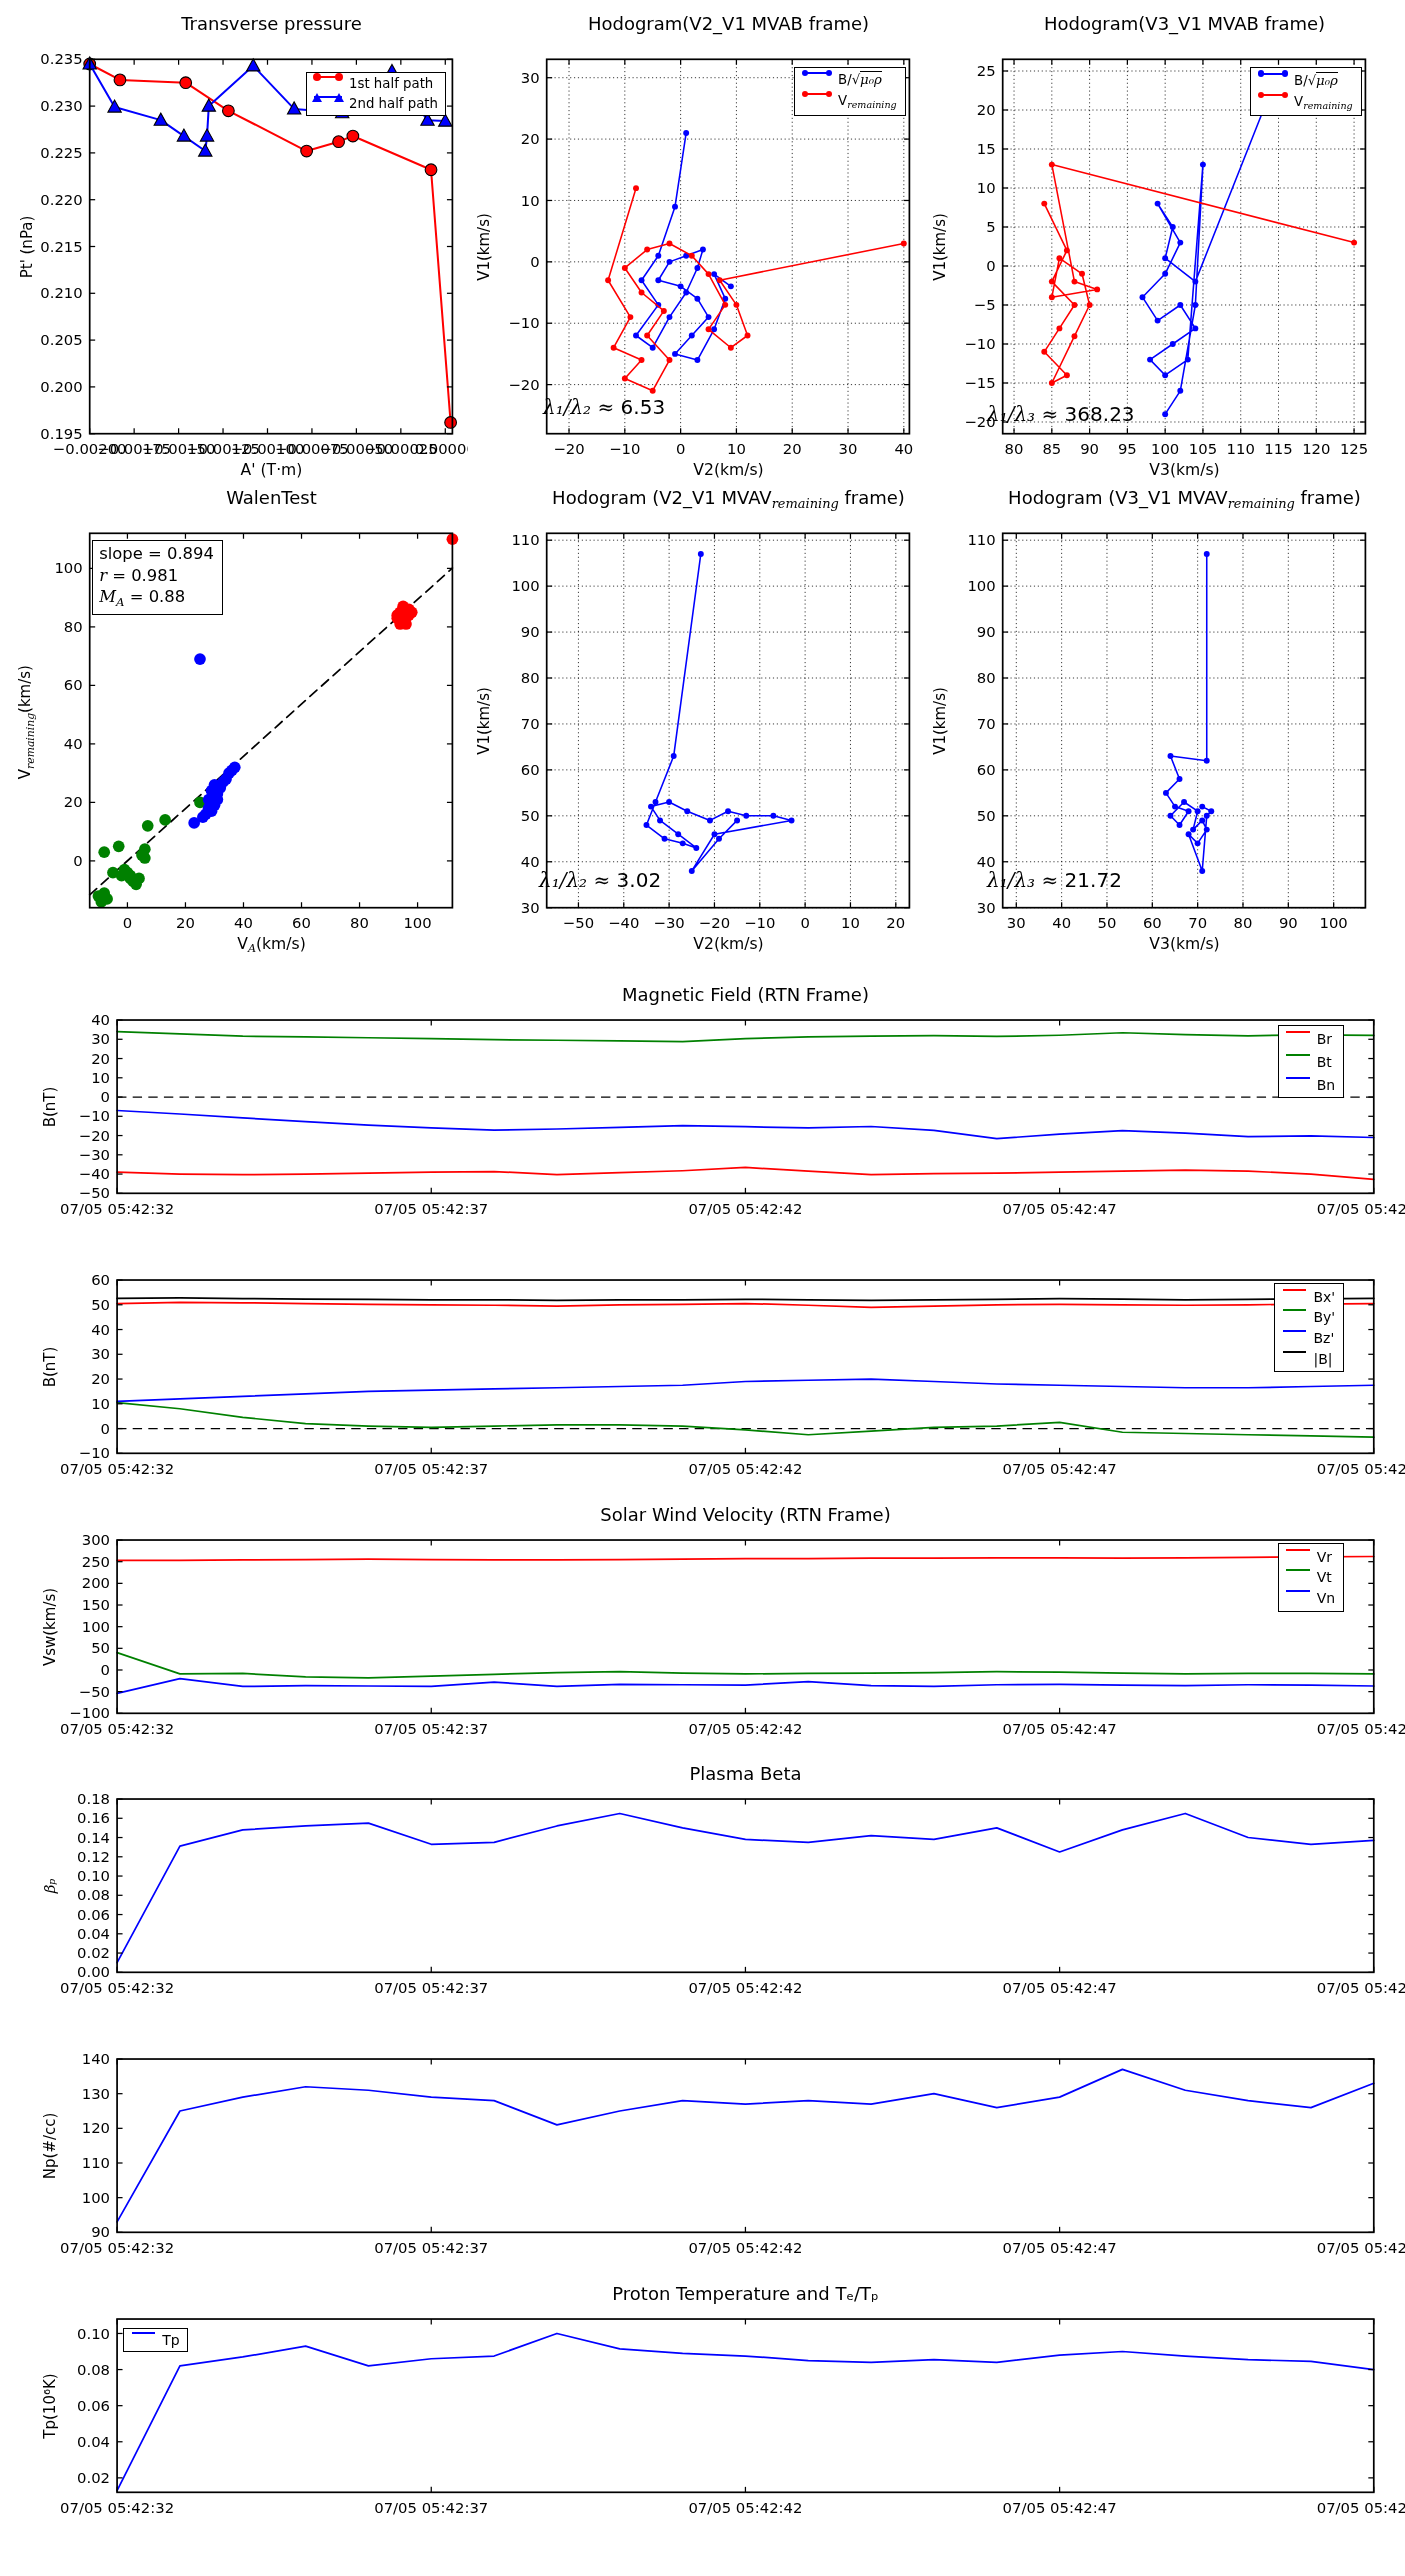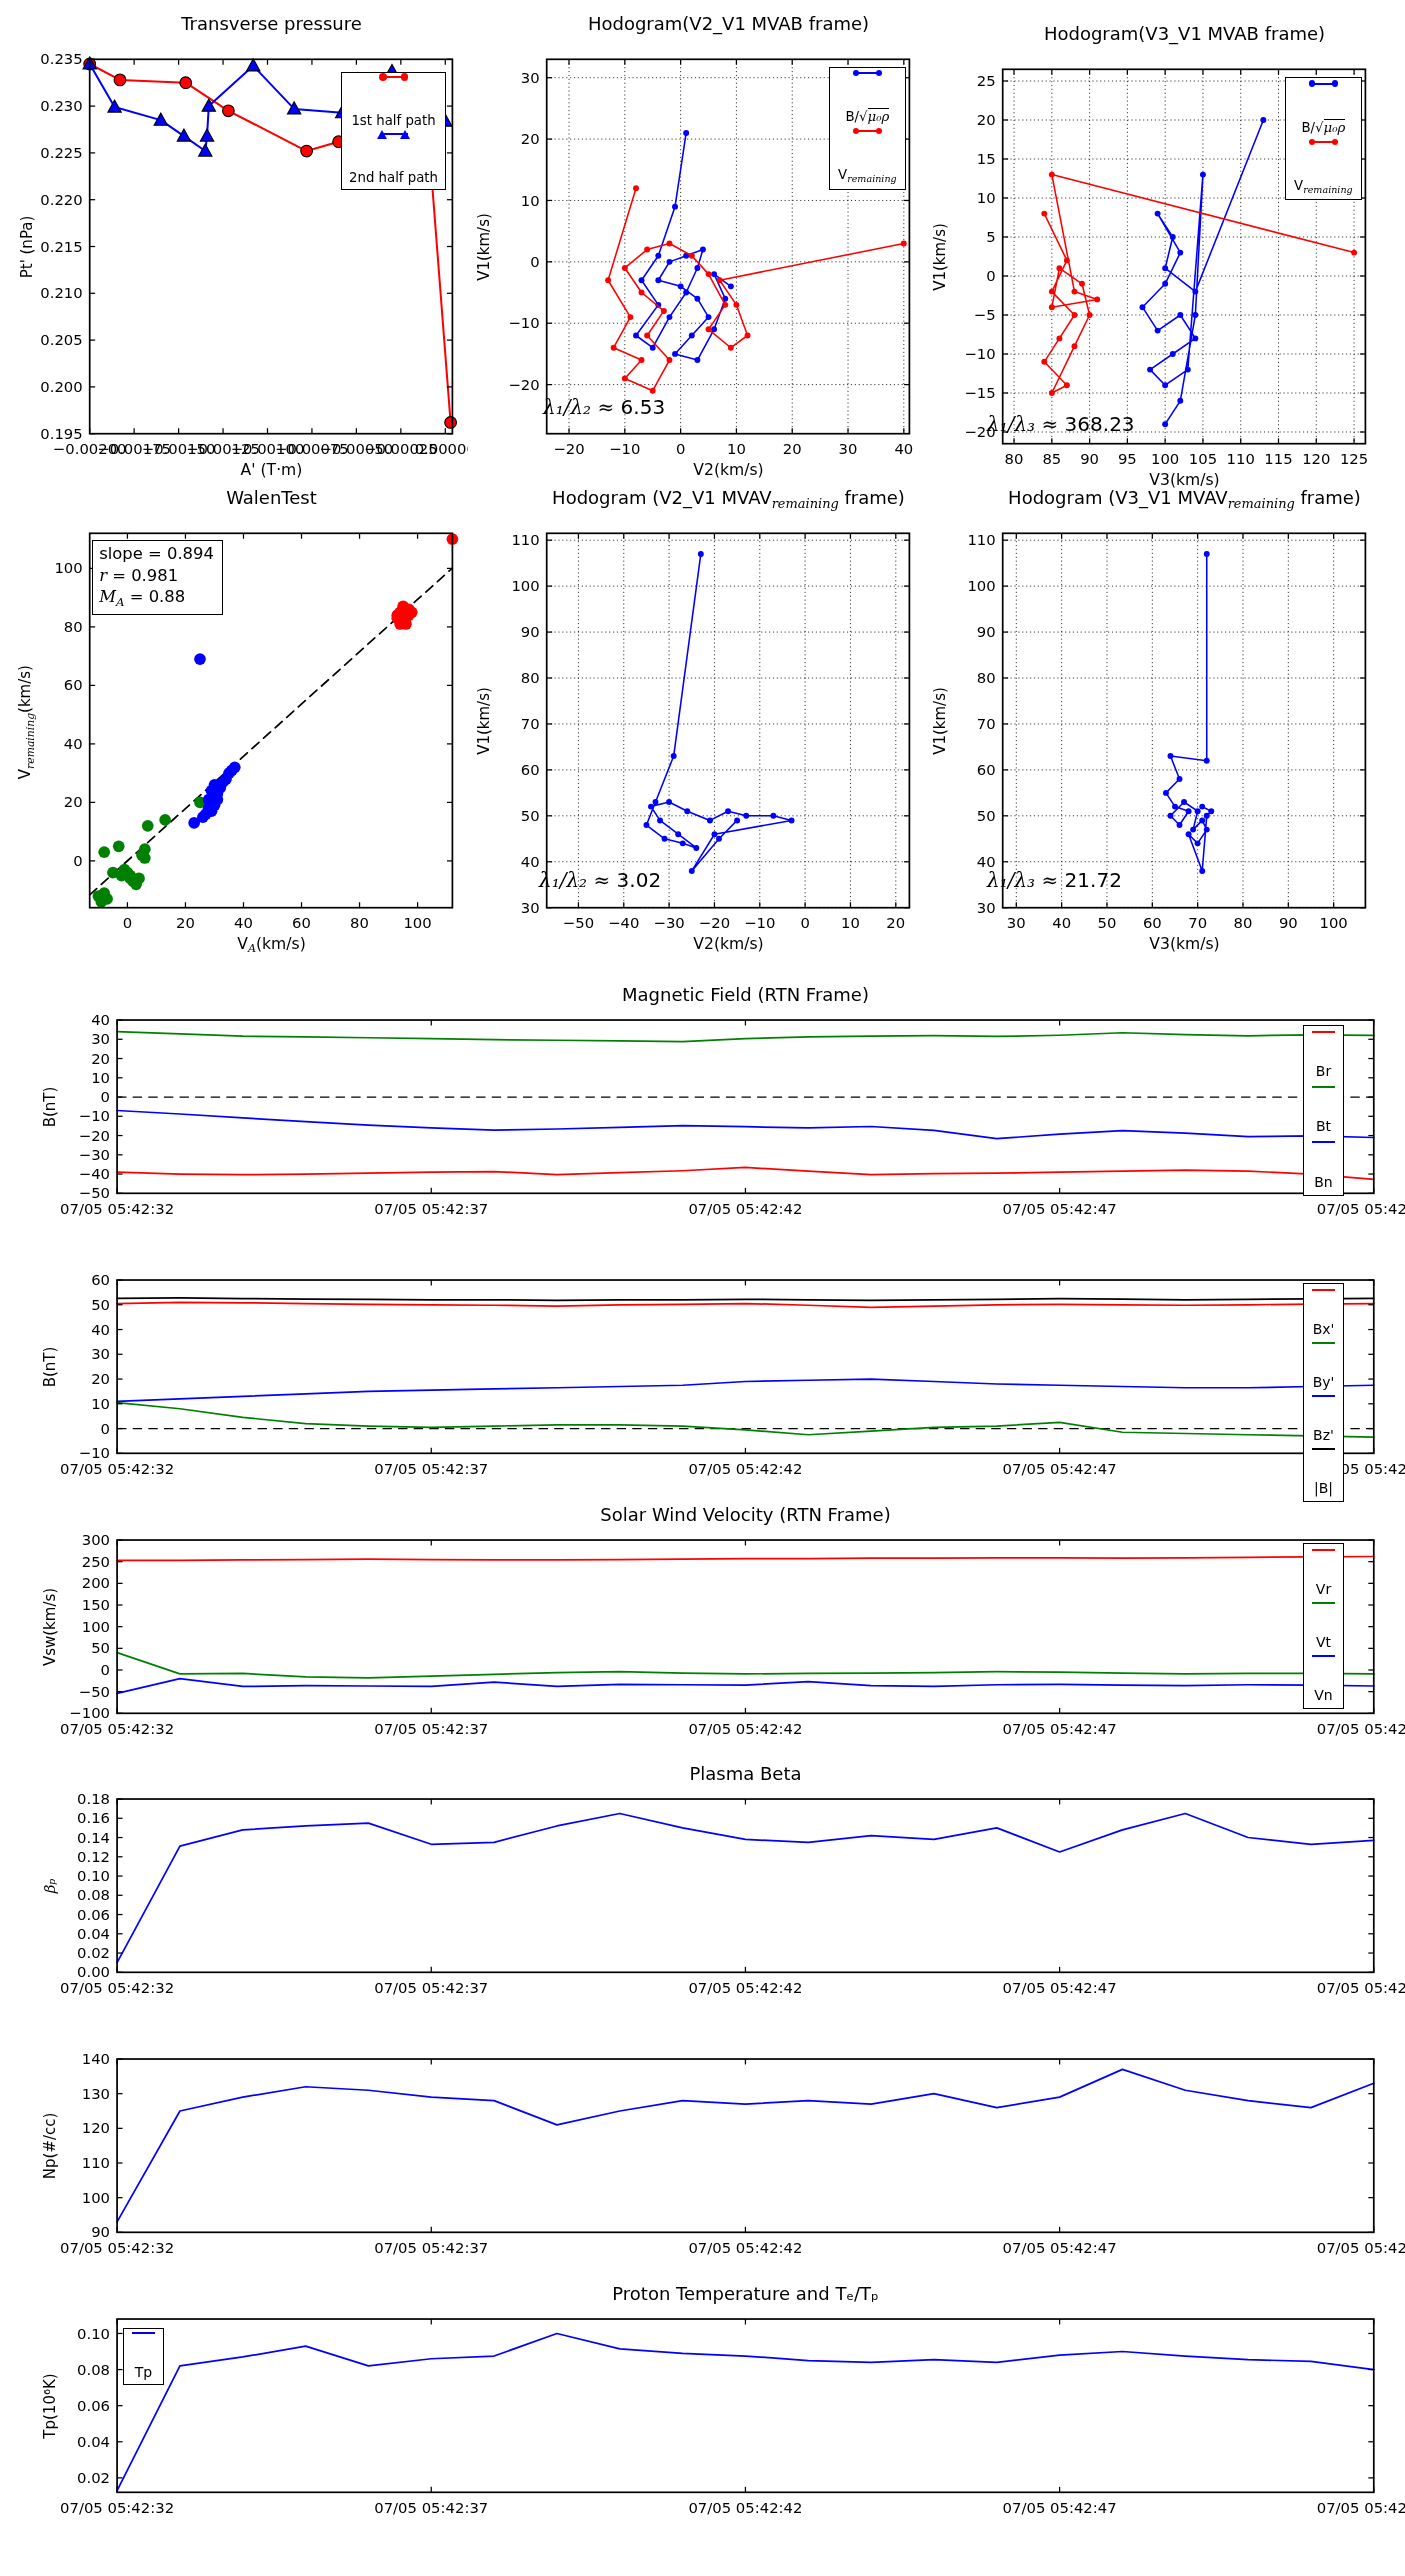--- a/index.html
+++ b/index.html
@@ -11,21 +11,21 @@
   .ts svg{position:absolute;left:0;top:39px;}
   .title{position:absolute;text-align:center;font-size:18px;white-space:nowrap;}
   .sp .title{left:45px;width:453px;top:11px;}
   .ts .title{left:117px;width:1257px;top:11px;}
   .xlabel{position:absolute;left:90px;width:363px;top:459px;text-align:center;font-size:15.6px;}
   .ylabel{position:absolute;transform:rotate(-90deg);text-align:center;font-size:15px;white-space:nowrap;}
   .sp .ylabel{width:375px;left:-161px;top:236px;}
   .ts .ylabel{width:187px;left:-44px;top:125px;}
   .legend{position:absolute;background:#fff;border:1.6px solid #000;padding:4.7px 7.8px;
           display:flex;flex-direction:column;gap:5.5px;font-size:14px;white-space:nowrap;}
-  .lg-row{display:flex;align-items:center;gap:7px;flex-direction:column;}
+  .lg-row{display:flex;align-items:flex-start;gap:7px;}
   .lg-line{position:relative;width:28px;height:0;border-top:2.3px solid #000;flex:0 0 28px;}
   .lg-line.short{width:23.4px;flex:0 0 23.4px;}
   .mk-c{position:absolute;width:7.8px;height:7.8px;border-radius:50%;top:-5px;background:#000;}
   .mk-c.l{left:-0.8px}.mk-c.r{right:-0.8px}
   .mk-c.sm{width:6.2px;height:6.2px;top:-4.3px;}
   .mk-t{position:absolute;width:0;height:0;border-left:5.5px solid transparent;border-right:5.5px solid transparent;
         border-bottom:9.4px solid #000;top:-5.5px;}
   .mk-t.l{left:-2.3px}.mk-t.r{right:-2.3px}
   .sub{font-size:0.72em;vertical-align:-0.3em;}
   .mi{font-family:"DejaVu Serif","Liberation Serif",serif;font-style:italic;}
@@ -262,21 +262,21 @@
         <span class="lg-line" style="border-top-color: rgb(255, 0, 0);">
             <span class="mk-c sm l" style="background: rgb(255, 0, 0);"></span>
             <span class="mk-c sm r" style="background: rgb(255, 0, 0);"></span>
           </span>
         <span><span>V</span><span class="sub mi">remaining</span></span>
       </div>
     </div>
     <div class="ann" style="left:86px;top:393px"><span class="mi">λ₁/λ₂ ≈</span><span> 6.53</span></div>
   </div>
 
-  <div class="sp" style="left:913px;top:12px">
+  <div class="sp" style="left:913px;top:2px">
     <div class="title"><span>Hodogram(V3_V1 MVAB frame)</span></div>
     <svg width="468" height="445" viewBox="0 0 600 570">
         <line x1="129.53125" y1="45" x2="129.53125" y2="525" stroke="#000" stroke-width="1" stroke-dasharray="1.5,3.5"></line>
         <line x1="177.96875" y1="45" x2="177.96875" y2="525" stroke="#000" stroke-width="1" stroke-dasharray="1.5,3.5"></line>
         <line x1="226.40625" y1="45" x2="226.40625" y2="525" stroke="#000" stroke-width="1" stroke-dasharray="1.5,3.5"></line>
         <line x1="274.84375" y1="45" x2="274.84375" y2="525" stroke="#000" stroke-width="1" stroke-dasharray="1.5,3.5"></line>
         <line x1="323.28125" y1="45" x2="323.28125" y2="525" stroke="#000" stroke-width="1" stroke-dasharray="1.5,3.5"></line>
         <line x1="371.71875" y1="45" x2="371.71875" y2="525" stroke="#000" stroke-width="1" stroke-dasharray="1.5,3.5"></line>
         <line x1="420.15625" y1="45" x2="420.15625" y2="525" stroke="#000" stroke-width="1" stroke-dasharray="1.5,3.5"></line>
         <line x1="468.59375" y1="45" x2="468.59375" y2="525" stroke="#000" stroke-width="1" stroke-dasharray="1.5,3.5"></line>

